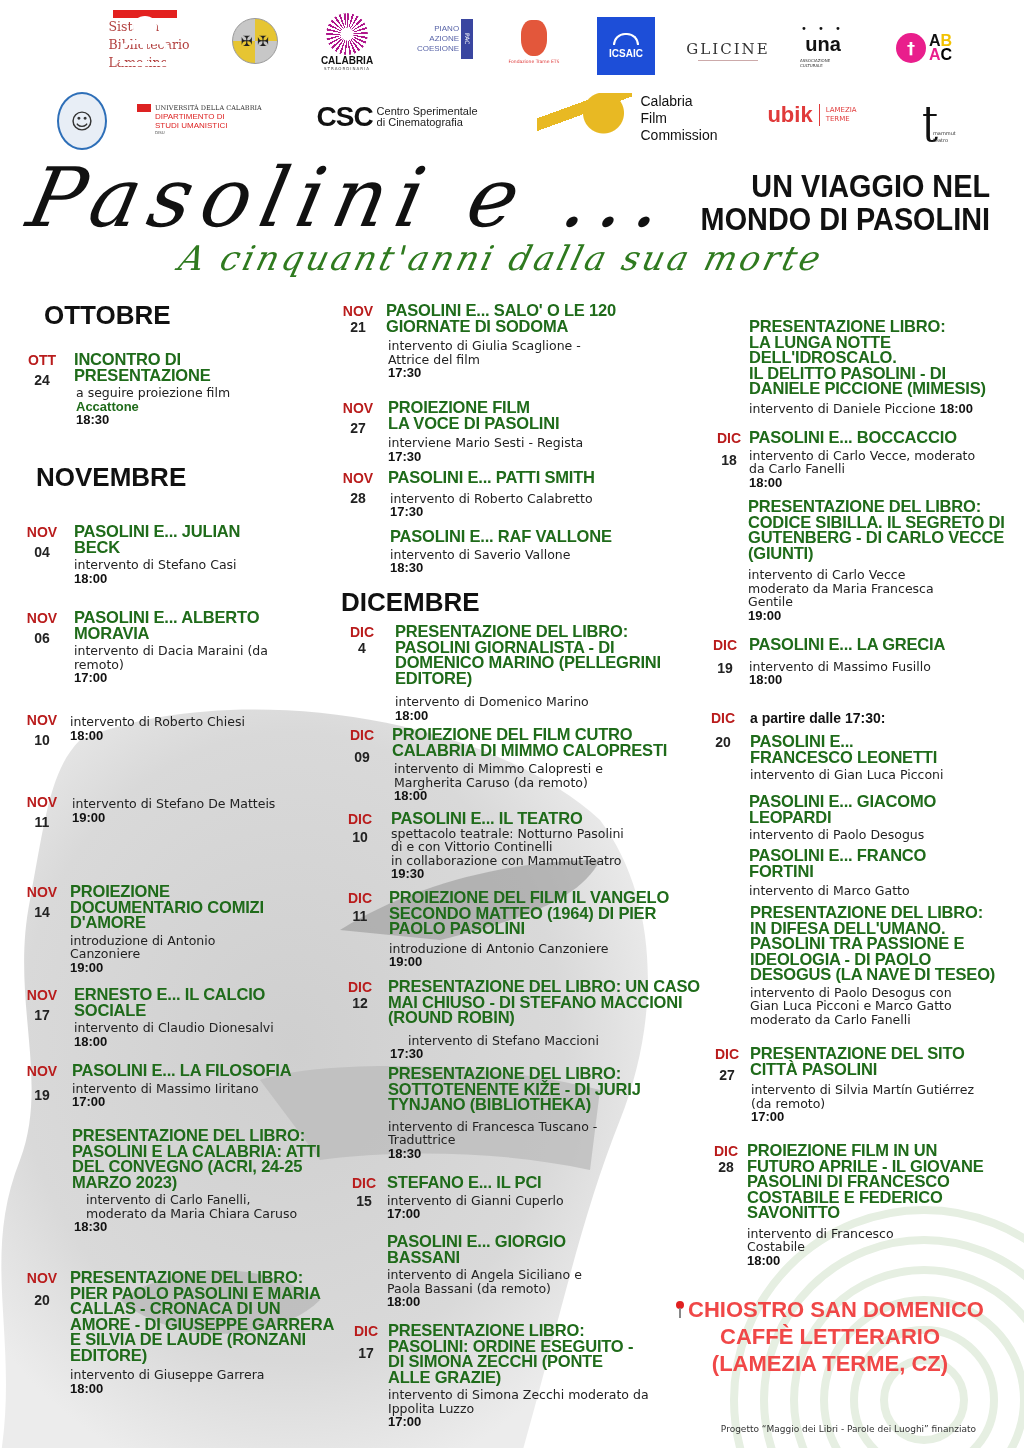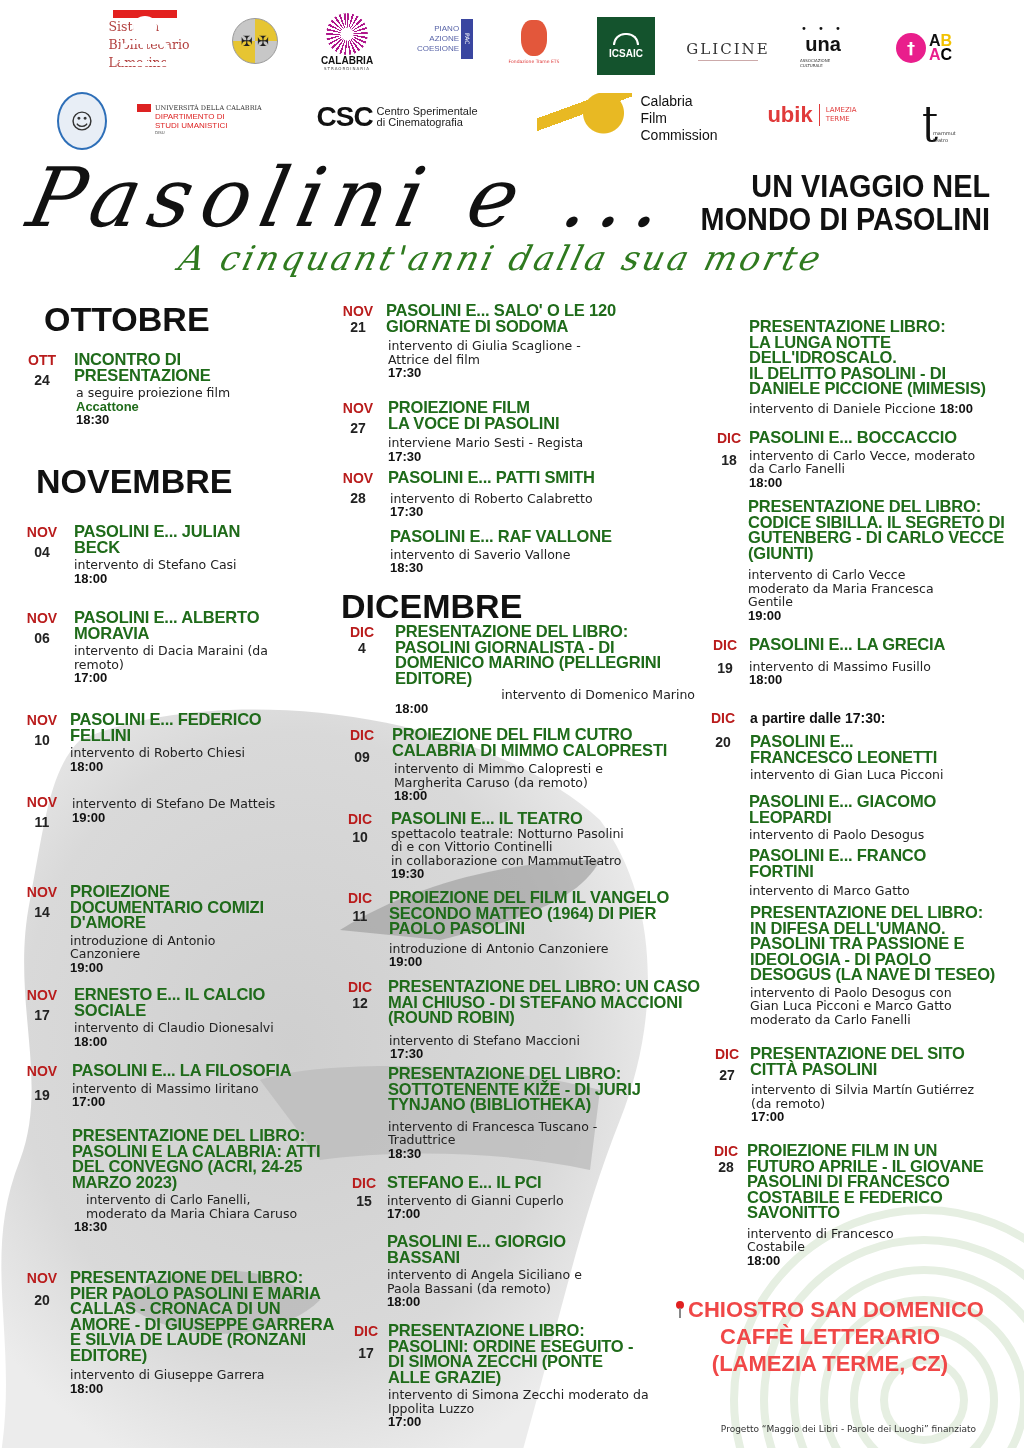--- a/index.html
+++ b/index.html
@@ -23,21 +23,21 @@
   .lg-cal { left: 312px; top: 10px; width: 70px; height: 64px; flex-direction: column; }
   .lg-cal .burst { width: 42px; height: 42px; border-radius: 50%; background: repeating-conic-gradient(#b0178c 0 6deg, transparent 6deg 14deg); -webkit-mask: radial-gradient(circle, transparent 6px, #000 7px); mask: radial-gradient(circle, transparent 6px, #000 7px); }
   .lg-cal .t { font-family: "Liberation Sans", sans-serif; font-weight: bold; font-size: 10px; color: #111; }
   .lg-cal .s { font-size: 4px; letter-spacing: 1px; color: #444; }
   .lg-pac { left: 415px; top: 18px; width: 60px; height: 42px; }
   .lg-pac .t { font-family: "Liberation Sans", sans-serif; font-size: 8px; color: #5864a8; text-align: right; line-height: 10px; }
   .lg-pac .bar { width: 12px; height: 40px; background: #3a46a0; color: #fff; font-size: 6px; writing-mode: vertical-rl; display: flex; align-items: center; justify-content: center; margin-left: 2px; }
   .lg-trame { left: 505px; top: 14px; width: 58px; height: 56px; flex-direction: column; }
   .lg-trame .hand { width: 26px; height: 36px; background: #e3573b; border-radius: 40% 40% 45% 45%; }
   .lg-trame .t { font-size: 4.5px; color: #d33; margin-top: 3px; }
-  .lg-icsaic { left: 597px; top: 17px; width: 58px; height: 58px; background: #14532d; color: #fff; flex-direction: column; font-family: "Liberation Sans", sans-serif; font-weight: bold; font-size: 10px; }
+  .lg-icsaic { left: 597px; top: 17px; width: 58px; height: 58px; background: #1d4ed8; color: #fff; flex-direction: column; font-family: "Liberation Sans", sans-serif; font-weight: bold; font-size: 10px; }
   .lg-icsaic .waves { width: 26px; height: 12px; border: 2px solid #fff; border-bottom: none; border-radius: 14px 14px 0 0; margin-bottom: 3px; }
   .lg-glicine { left: 693px; top: 35px; width: 70px; height: 30px; flex-direction: column; font-family: "DejaVu Serif", serif; font-size: 15px; letter-spacing: 2px; color: #333; }
   .lg-glicine .u { width: 60px; height: 1px; background: #caa; margin-top: 2px; }
   .lg-una { left: 800px; top: 20px; width: 46px; height: 50px; flex-direction: column; }
   .lg-una .dots { font-size: 10px; letter-spacing: 4px; color: #111; }
   .lg-una .t { font-family: "Liberation Sans", sans-serif; font-weight: bold; font-size: 20px; color: #111; line-height: 20px; }
   .lg-una .s { font-size: 4px; color: #333; margin-top: 4px; }
   .lg-abac { left: 885px; top: 28px; width: 78px; height: 40px; }
   .lg-abac .c { width: 30px; height: 30px; border-radius: 50%; background: #e91e8c; color: #fff; display: flex; align-items: center; justify-content: center; font-size: 16px; font-weight: bold; }
   .lg-abac .l { font-family: "Liberation Sans", sans-serif; font-weight: bold; font-size: 16px; line-height: 14px; margin-left: 3px; }
@@ -63,21 +63,21 @@
   .lg-mammut .g { font-family: "DejaVu Serif", serif; font-size: 40px; color: #111; }
   .lg-mammut .s { font-size: 5px; line-height: 7px; color: #333; position: absolute; left: 28px; top: 38px; }
 
   
   .script-title { position: absolute; left: 30px; top: 150px; font-family: "DejaVu Serif", serif; font-style: italic; font-size: 82px; color: #111; letter-spacing: 10px; transform: skewX(-12deg); z-index: 2; font-weight: 300; }
   .script-sub { position: absolute; left: 180px; top: 238px; font-family: "DejaVu Serif", serif; font-style: italic; font-size: 34px; color: #2f7a1f; letter-spacing: 3px; transform: skewX(-14deg); z-index: 2; }
   .main-title { position: absolute; left: 600px; top: 170px; width: 390px; text-align: right; font-family: "Liberation Sans", sans-serif; font-weight: bold; font-size: 31px; line-height: 33px; color: #111; z-index: 2; transform: scaleX(0.93); transform-origin: right; }
 
   
   .col { position: absolute; z-index: 3; }
-  .month { font-family: "Liberation Sans", sans-serif; font-weight: bold; font-size: 34px; color: #111; }
+  .month { font-family: "Liberation Sans", sans-serif; font-weight: bold; font-size: 26px; color: #111; }
   .ev { position: absolute; }
   .dlbl { position: absolute; width: 40px; text-align: center; }
   .dm { font-family: "Liberation Sans", sans-serif; font-weight: bold; font-size: 14px; color: #b91c1c; display: block; }
   .dd { font-family: "Liberation Sans", sans-serif; font-weight: bold; font-size: 14px; color: #222; display: block; margin-top: 4px; }
   .body { position: absolute; }
   .etitle { font-family: "Liberation Sans", sans-serif; font-weight: bold; font-size: 16.5px; line-height: 15.5px; color: #1f6b1a; white-space: pre-line; letter-spacing: -0.2px; }
   .edesc { font-family: "DejaVu Sans", sans-serif; font-size: 12.5px; line-height: 13.5px; color: #222; white-space: pre-line; margin-top: 3px; }
   .eextra { font-family: "Liberation Sans", sans-serif; font-weight: bold; font-size: 13px; line-height: 13px; color: #1f6b1a; }
   .etime { font-family: "Liberation Sans", sans-serif; font-weight: bold; font-size: 13px; line-height: 14px; color: #111; }
   .inline-time { font-family: "Liberation Sans", sans-serif; font-weight: bold; font-size: 13px; color: #111; }
@@ -265,22 +265,20 @@
         <div class="etime">17:00</div>
       </div>
     </div>
 
     <div class="ev" style="left:22px;top:712px;">
       <div class="dlbl">
           <span class="dm">NOV</span>
           <span class="dd">10</span>
         </div>
       <div class="body" style="left:48px;width:270px;">
-        <div class="etitle">PASOLINI E... FEDERICO
-FELLINI</div>
         <div class="edesc">intervento di Roberto Chiesi</div>
         <div class="etime">18:00</div>
       </div>
     </div>
 
     <div class="ev" style="left:22px;top:794px;">
       <div class="dlbl">
           <span class="dm">NOV</span>
           <span class="dd">11</span>
         </div>
@@ -413,21 +411,21 @@
     <div class="ev" style="left:342px;top:624px;">
       <div class="dlbl">
           <span class="dm">DIC</span>
           <span class="dd" style="margin-top:0;">4</span>
         </div>
       <div class="body" style="left:53px;width:300px;">
         <div class="etitle">PRESENTAZIONE DEL LIBRO:
 PASOLINI GIORNALISTA - DI
 DOMENICO MARINO (PELLEGRINI
 EDITORE)</div>
-        <div class="edesc" style="margin-top:2px;text-align:right;">intervento di Domenico Marino</div>
+        <div class="edesc" style="margin-top:9px;">intervento di Domenico Marino</div>
         <div class="etime">18:00</div>
       </div>
     </div>
 
     <div class="ev" style="left:342px;top:727px;">
       <div class="dlbl">
           <span class="dm">DIC</span>
           <span class="dd" style="margin-top:6px;">09</span>
         </div>
       <div class="body" style="left:50px;width:320px;">
@@ -469,21 +467,21 @@
 
     <div class="ev" style="left:340px;top:979px;">
       <div class="dlbl">
           <span class="dm">DIC</span>
           <span class="dd" style="margin-top:0;">12</span>
         </div>
       <div class="body" style="left:48px;width:330px;">
         <div class="etitle">PRESENTAZIONE DEL LIBRO:  UN CASO
 MAI CHIUSO - DI STEFANO MACCIONI
 (ROUND ROBIN)</div>
-        <div class="edesc" style="margin-left:1px;margin-top:8px;">intervento di Stefano Maccioni</div>
+        <div class="edesc" style="margin-left:20px;margin-top:8px;">intervento di Stefano Maccioni</div>
         <div class="etime" style="margin-left:2px;">17:30</div>
       </div>
     </div>
 
     <div class="ev" style="left:388px;top:1066px;">
       <div class="body" style="left:0;width:320px;">
         <div class="etitle">PRESENTAZIONE DEL LIBRO:
 SOTTOTENENTE KIŽE - DI JURIJ
 TYNJANO (BIBLIOTHEKA)</div>
         <div class="edesc" style="margin-top:7px;">intervento di Francesca Tuscano -

